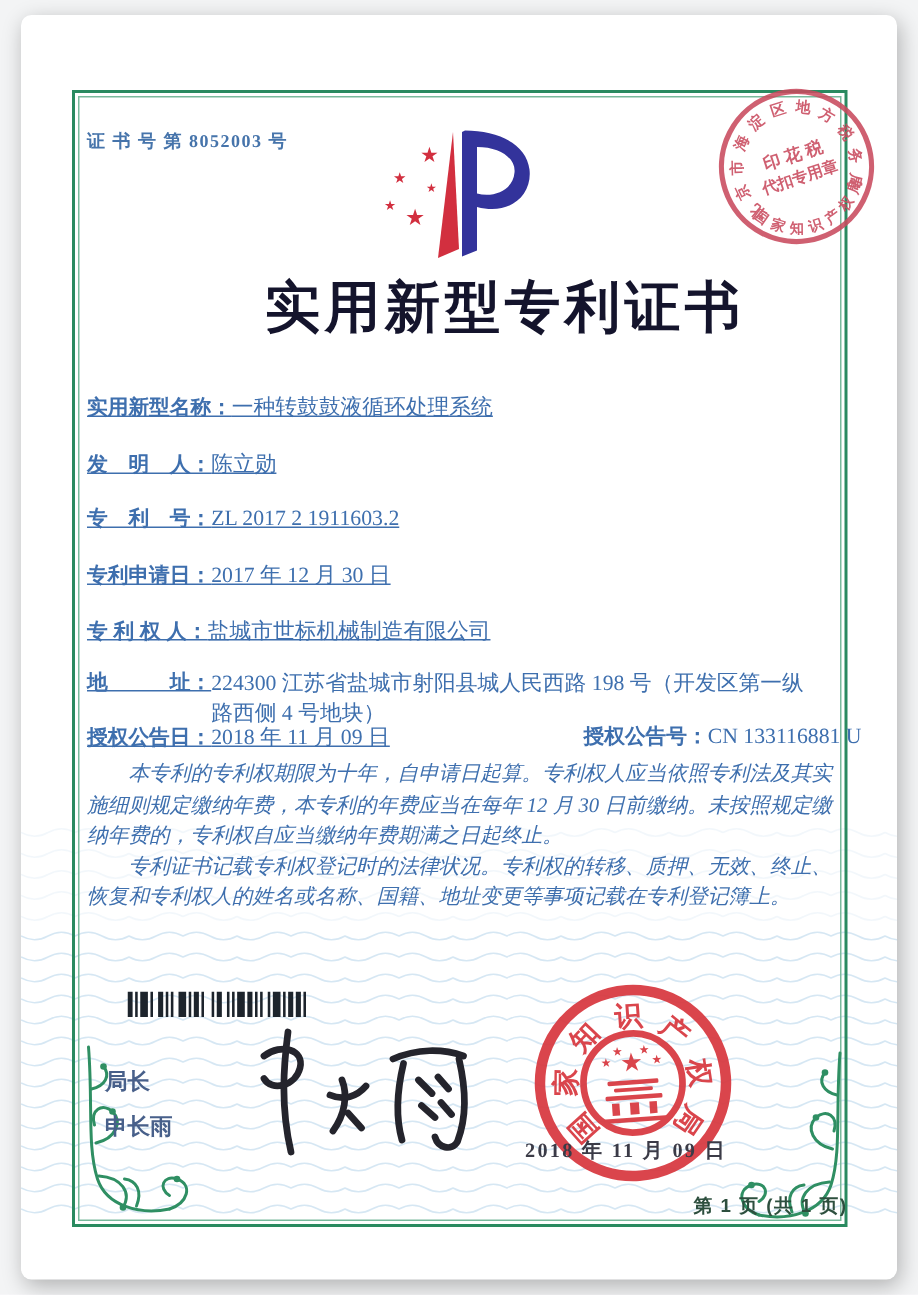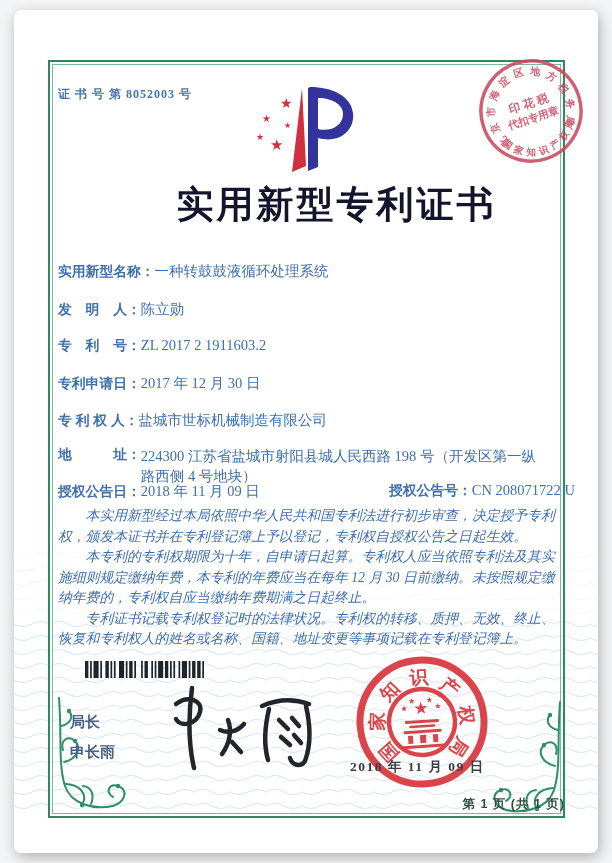--- a/index.html
+++ b/index.html
@@ -10,21 +10,21 @@
   .frame { position:absolute; left:34px; top:50px; width:517px; height:758px;
            border:2px solid #2a8a60; }
   .frame::after { content:""; position:absolute; inset:2px; border:1px solid #79b99c; }
   .ornament { position:absolute; pointer-events:none; }
   .cert-no { position:absolute; left:44px; top:76px; font-size:12px; color:#4674ab;
              letter-spacing:1px; font-weight:bold; }
   .logo { position:absolute; left:238px; top:76px; }
   .title { position:absolute; left:34px; top:170px; width:577px; text-align:center;
            font-size:37px; font-weight:bold; color:#14142c; letter-spacing:3px;
            font-family:"Liberation Serif", serif; }
-  .field-row { position:absolute; left:44px; color:#3e6fae; font-size:14.5px; width:505px; }
+  .field-row { position:absolute; left:44px; color:#3e6fae; font-size:14.5px; width:505px;text-decoration:underline; }
   .field-row .lbl { font-weight:bold; font-family:"Liberation Sans", sans-serif; font-size:13.8px; }
   .field-row .val { font-family:"Liberation Serif", serif; }
   .addr-wrap { display:inline-block; vertical-align:top; width:400px; line-height:20px; }
   .grant-no-col { position:absolute; left:331px; top:0; white-space:nowrap; }
   .paras { position:absolute; left:44px; top:496px; width:506px; color:#3e6fae; }
   .paras p { text-indent:2em; font-size:13.8px; line-height:20.5px; font-style:italic;
              font-family:"Liberation Serif", serif; }
   .barcode { position:absolute; left:71px; top:651px; }
   .signer { position:absolute; left:56px; top:697px; color:#48608a; font-size:15px;
             font-weight:bold; font-family:"Liberation Sans", sans-serif; line-height:30px; }
@@ -163,26 +163,25 @@
   </div>
   <div class="field-row" style="top:401px;">
     <span class="lbl">专 利 权 人：</span><span class="val">盐城市世标机械制造有限公司</span>
   </div>
   <div class="field-row" style="top:436px;">
     <span class="lbl">地　　　址：</span><span class="val addr-wrap">224300 江苏省盐城市射阳县城人民西路 198 号（开发区第一纵路西侧 4 号地块）</span>
   </div>
   <div class="field-row" style="top:472px;">
     <span class="lbl">授权公告日：</span><span class="val">2018 年 11 月 09 日</span>
     <span class="grant-no-col">
-      <span class="lbl">授权公告号：</span><span class="val">CN 208071722 U</span>
+      <span class="lbl">授权公告号：</span><span class="val">CN 133116881 U</span>
     </span>
   </div>
 
   <div class="paras">
-    <p>本实用新型经过本局依照中华人民共和国专利法进行初步审查，决定授予专利权，颁发本证书并在专利登记簿上予以登记，专利权自授权公告之日起生效。</p>
     <p>本专利的专利权期限为十年，自申请日起算。专利权人应当依照专利法及其实施细则规定缴纳年费，本专利的年费应当在每年 12 月 30 日前缴纳。未按照规定缴纳年费的，专利权自应当缴纳年费期满之日起终止。</p>
     <p>专利证书记载专利权登记时的法律状况。专利权的转移、质押、无效、终止、恢复和专利权人的姓名或名称、国籍、地址变更等事项记载在专利登记簿上。</p>
   </div>
 
   <svg class="barcode" id="barcode-svg" width="150" height="18">
       <rect x="0" y="0" width="3.4" height="17" fill="#1d242c"></rect>
       <rect x="5.1" y="0" width="1.7" height="17" fill="#1d242c"></rect>
       <rect x="8.5" y="0" width="5.1" height="17" fill="#1d242c"></rect>
       <rect x="15.299999999999999" y="0" width="1.7" height="17" fill="#1d242c"></rect>
       <rect x="20.4" y="0" width="3.4" height="17" fill="#1d242c"></rect>

